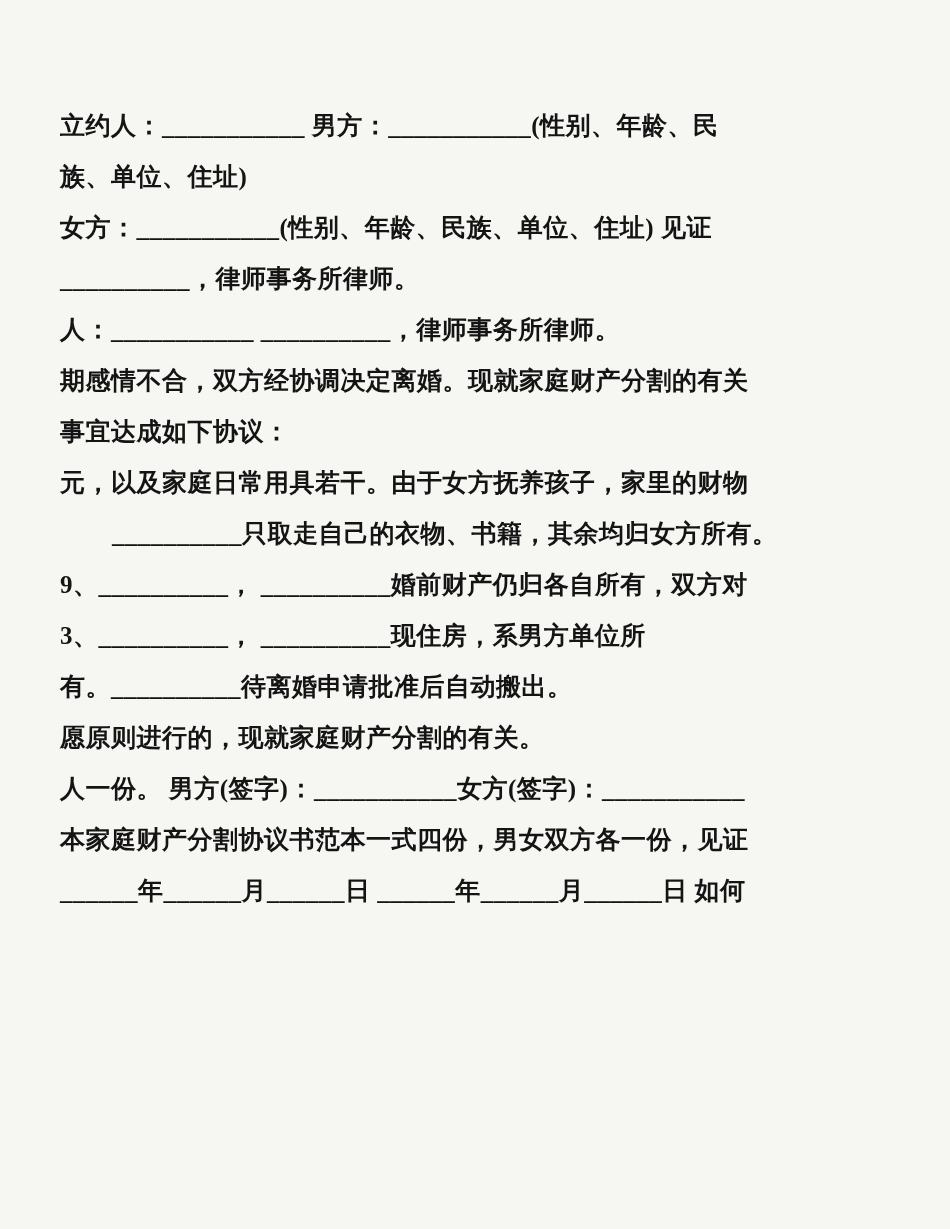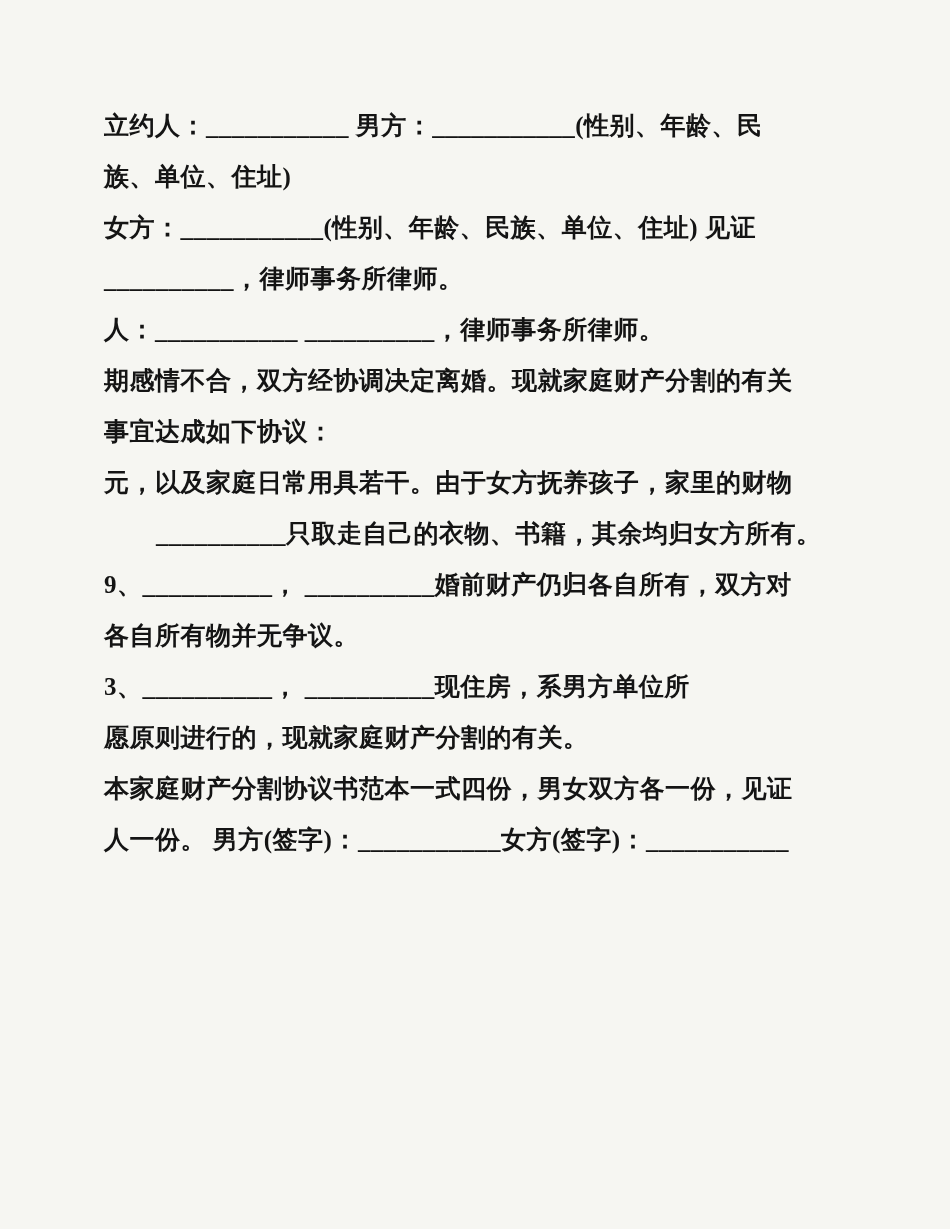--- a/index.html
+++ b/index.html
@@ -7,21 +7,21 @@
   html, body {
     width: 950px;
     background: #f6f6f2;
     font-family: "Liberation Serif", "DejaVu Serif", serif;
   }
 
   .page {
     width: 950px;
     min-height: 1229px;
     background: #f6f6f2;
-    padding: 100px 138px 60px 104px;
+    padding: 100px 138px 60px 60px;
     color: #141414;
   }
 
   .doc-lines {
     width: 100%;
   }
 
   .doc-line {
     font-size: 25px;
     font-weight: bold;
@@ -43,19 +43,20 @@
       <div class="doc-line">立约人：___________ 男方：___________(性别、年龄、民</div>
       <div class="doc-line">族、单位、住址)</div>
       <div class="doc-line">女方：___________(性别、年龄、民族、单位、住址) 见证</div>
       <div class="doc-line">__________，律师事务所律师。</div>
       <div class="doc-line">人：___________ __________，律师事务所律师。</div>
       <div class="doc-line">期感情不合，双方经协调决定离婚。现就家庭财产分割的有关</div>
       <div class="doc-line">事宜达成如下协议：</div>
       <div class="doc-line">元，以及家庭日常用具若干。由于女方抚养孩子，家里的财物</div>
       <div class="doc-line indent">__________只取走自己的衣物、书籍，其余均归女方所有。</div>
       <div class="doc-line">9、__________， __________婚前财产仍归各自所有，双方对</div>
-      <div class="doc-line">各自所有物并无争议。</div>
       <div class="doc-line">3、__________， __________现住房，系男方单位所</div>
+      <div class="doc-line">有。__________待离婚申请批准后自动搬出。</div>
       <div class="doc-line">愿原则进行的，现就家庭财产分割的有关。</div>
+      <div class="doc-line">人一份。 男方(签字)：___________女方(签字)：___________</div>
       <div class="doc-line">本家庭财产分割协议书范本一式四份，男女双方各一份，见证</div>
-      <div class="doc-line">人一份。 男方(签字)：___________女方(签字)：___________</div>
+      <div class="doc-line">______年______月______日 ______年______月______日 如何</div>
     </div>
 </div>
 
 </body></html>

